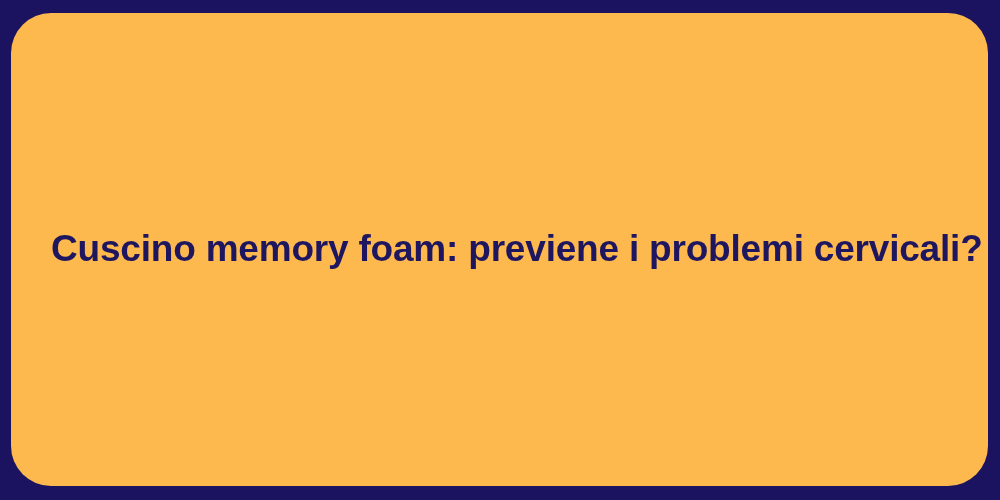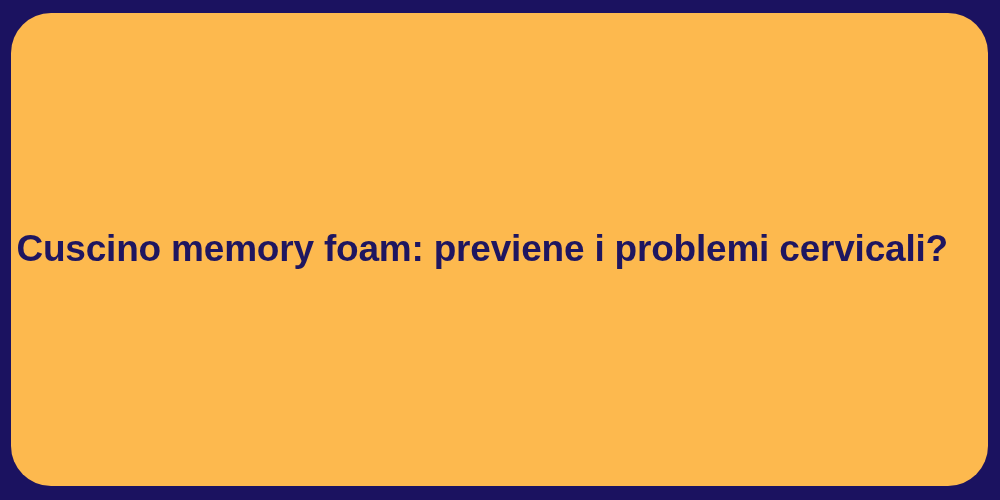--- a/index.html
+++ b/index.html
@@ -30,21 +30,21 @@
 
   
   #banner-card {
     box-sizing: border-box;
     width: 100%;
     height: 100%;
     background: #fdb94e;
     border-radius: 40px;
     display: flex;
     align-items: center;
-    justify-content: flex-end;
+    justify-content: flex-start;
     padding: 0 40px;
   }
 
   #banner-title {
     margin: 0;
     font-family: "Liberation Sans", sans-serif;
     font-size: 37px;
     font-weight: bold;
     line-height: 1.25;
     letter-spacing: -0.2px;

